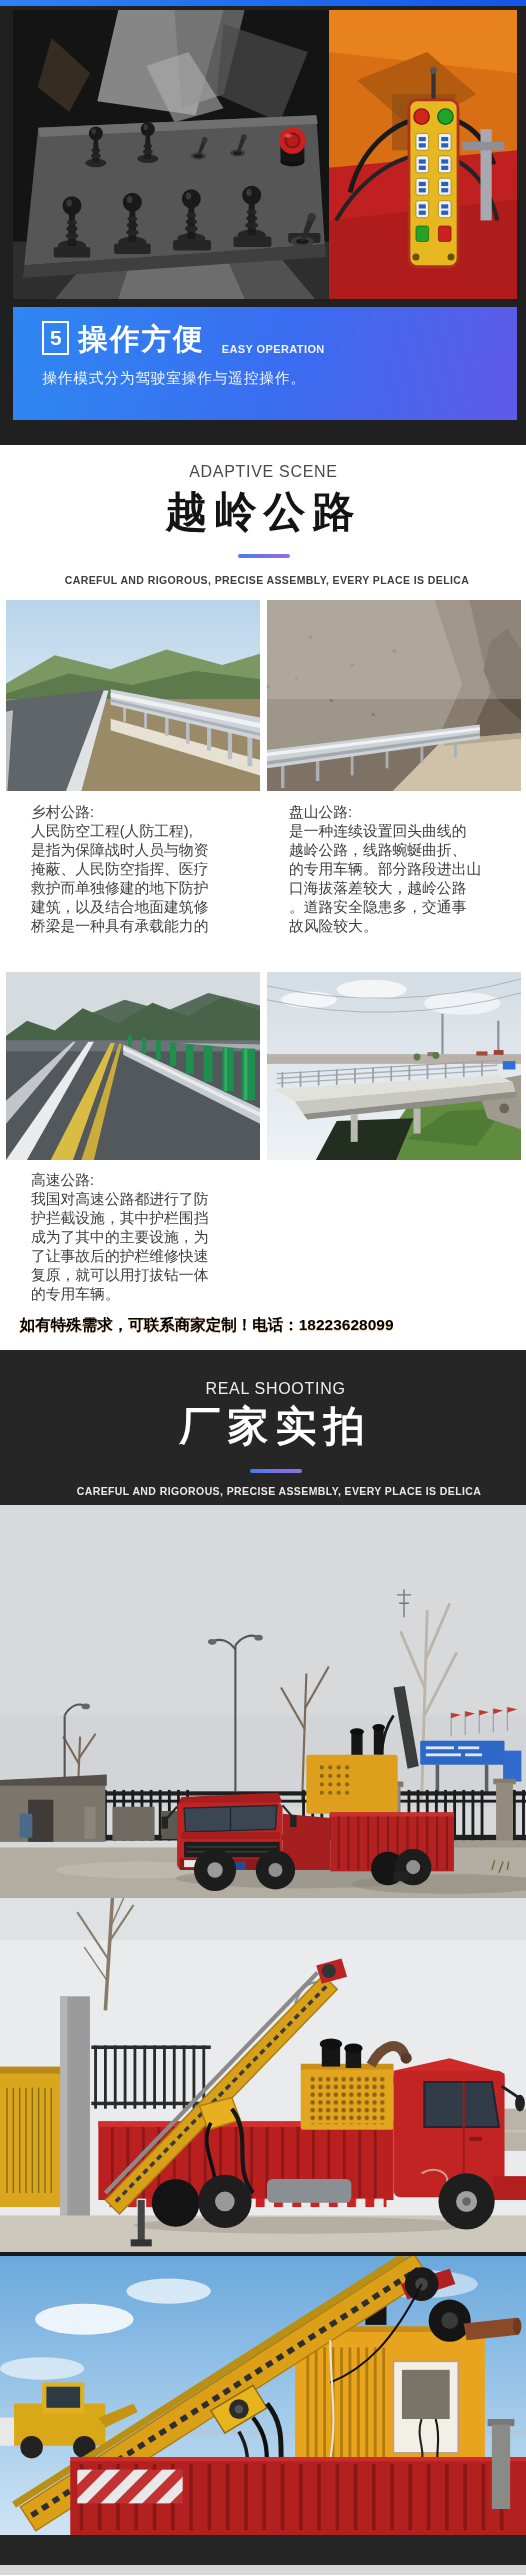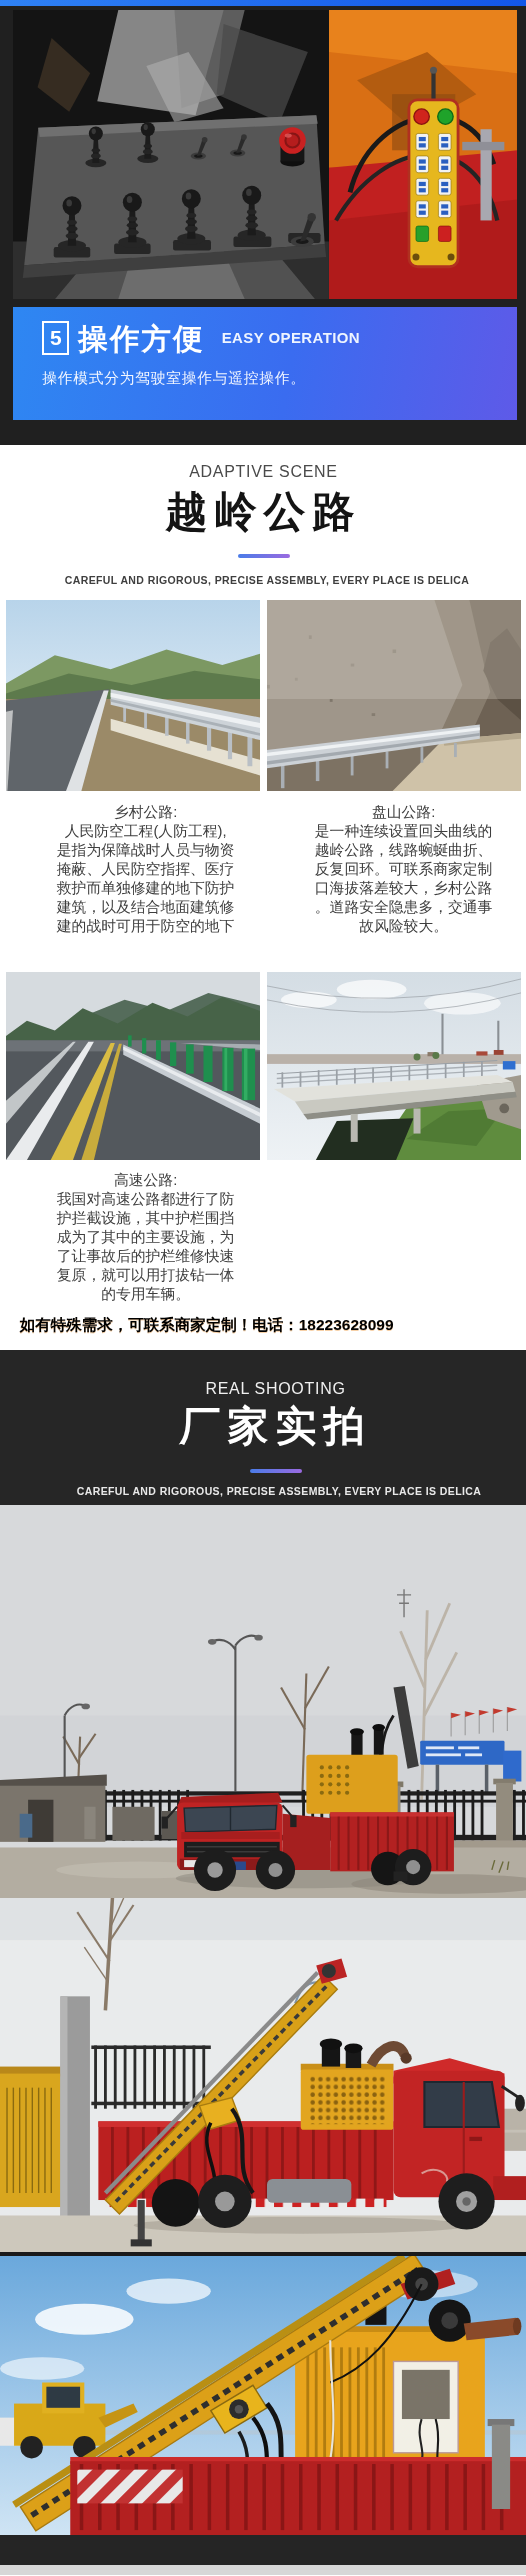--- a/index.html
+++ b/index.html
@@ -12,36 +12,36 @@
   .ph-cp{width:316px;}
   .ph-rm{width:188px;}
   .ph svg{display:block;width:100%;height:100%;}
   .op-banner{margin-top:8.4px;height:113px;box-sizing:border-box;
     background:linear-gradient(100deg,#2e87f2 0%,#3a6cf0 55%,#5e5ae8 100%);
     padding:12.6px 0 0 29px;}
   .op-head{display:flex;align-items:center;gap:9px;height:37px;}
   .num-box{width:27px;height:34px;box-sizing:border-box;border:2.1px solid #ffffff;color:#ffffff;
     font-size:21px;font-weight:700;display:flex;align-items:center;justify-content:center;}
   .op-title{font-size:29.5px;font-weight:700;color:#ffffff;letter-spacing:2.1px;line-height:1;}
-  .op-sub{font-size:15px;font-weight:700;color:#eef4ff;align-self:flex-end;margin-bottom:11px;letter-spacing:0.4px;padding-left:8px;}
+  .op-sub{font-size:11px;font-weight:700;color:#eef4ff;align-self:flex-end;margin-bottom:2px;letter-spacing:0.4px;padding-left:8px;}
   .op-desc{margin-top:12px;font-size:14.8px;color:#f2f6ff;letter-spacing:0.7px;font-family:Liberation Mono, monospace;}
   
   .adaptive{background:#ffffff;padding:19px 0 15.5px 0;text-align:center;}
   .h-en{font-size:16px;line-height:16px;color:#4a4a4a;letter-spacing:0.7px;}
   .h-cn{margin-top:7px;font-size:42px;line-height:49px;font-weight:700;color:#141414;letter-spacing:7px;}
   .divider{margin:18px auto 0;width:52px;height:4.2px;border-radius:2.1px;
     background:linear-gradient(90deg,#4a7ce8,#9a6ae0);}
   .tagline{margin-top:16px;font-size:10.5px;line-height:12.6px;color:#3f3f3f;font-weight:700;letter-spacing:0.4px;margin-left:7px;}
   .photo-grid{margin-top:13.3px;display:flex;padding:0 5.6px 0 6.3px;gap:6.3px;}
   .photo-grid .pcell{width:254px;overflow:hidden;}
   .pg1 .pcell{height:191px;}
   .pg2{margin-top:36px;}
   .pg2 .pcell{height:188px;}
   .pcell svg{display:block;width:100%;height:100%;}
-  .text-grid{margin-top:12.6px;display:flex;padding:0 5.6px 0 6.3px;gap:4px;text-align:center;}
+  .text-grid{margin-top:12.6px;display:flex;padding:0 5.6px 0 6.3px;gap:4px;text-align:left;}
   .tg2{margin-top:10.5px;}
   .tblock{width:254px;box-sizing:border-box;padding-left:24.6px;font-size:14.8px;line-height:19px;color:#3e3e3e;}
   .contact{margin-top:11.2px;text-align:left;padding-left:19.7px;font-size:15.5px;line-height:19.7px;
     color:#000000;font-weight:700;text-shadow:0 0.7px 0 rgba(235,150,60,.45);}
   
   .dark-real{background:#262626;height:155px;box-sizing:border-box;padding-top:31px;text-align:center;padding-left:24px;}
   .dark-real .h-en{color:#f0f0f0;}
   .dark-real .h-cn{margin-top:5.6px;font-size:41px;line-height:46px;color:#ffffff;}
   .dark-real .divider{margin-top:19.7px;}
   .dark-real .tagline{margin-top:12.6px;color:#e8e8e8;}
@@ -259,28 +259,28 @@
     </div>
 
     <div class="text-grid tg1">
       <div class="tblock">
         <div>乡村公路:</div>
         <div>人民防空工程(人防工程),</div>
         <div>是指为保障战时人员与物资</div>
         <div>掩蔽、人民防空指挥、医疗</div>
         <div>救护而单独修建的地下防护</div>
         <div>建筑，以及结合地面建筑修</div>
-        <div>建的战时可用于防空的地下</div>
+        <div>桥梁是一种具有承载能力的</div>
       </div>
       <div class="tblock">
         <div>盘山公路:</div>
         <div>是一种连续设置回头曲线的</div>
         <div>越岭公路，线路蜿蜒曲折、</div>
-        <div>反复回环。可联系商家定制</div>
-        <div>口海拔落差较大，乡村公路</div>
+        <div>的专用车辆。部分路段进出山</div>
+        <div>口海拔落差较大，越岭公路</div>
         <div>。道路安全隐患多，交通事</div>
         <div>故风险较大。</div>
       </div>
     </div>
 
     <div class="photo-grid pg2">
       <div class="pcell">
         <svg viewBox="0 0 364 270" preserveAspectRatio="none">
           <rect width="364" height="270" fill="#d6dbdf"></rect>
           <polygon points="120,60 170,40 230,56 290,30 364,48 364,90 120,90" fill="#34503a" opacity="0.8"></polygon>

